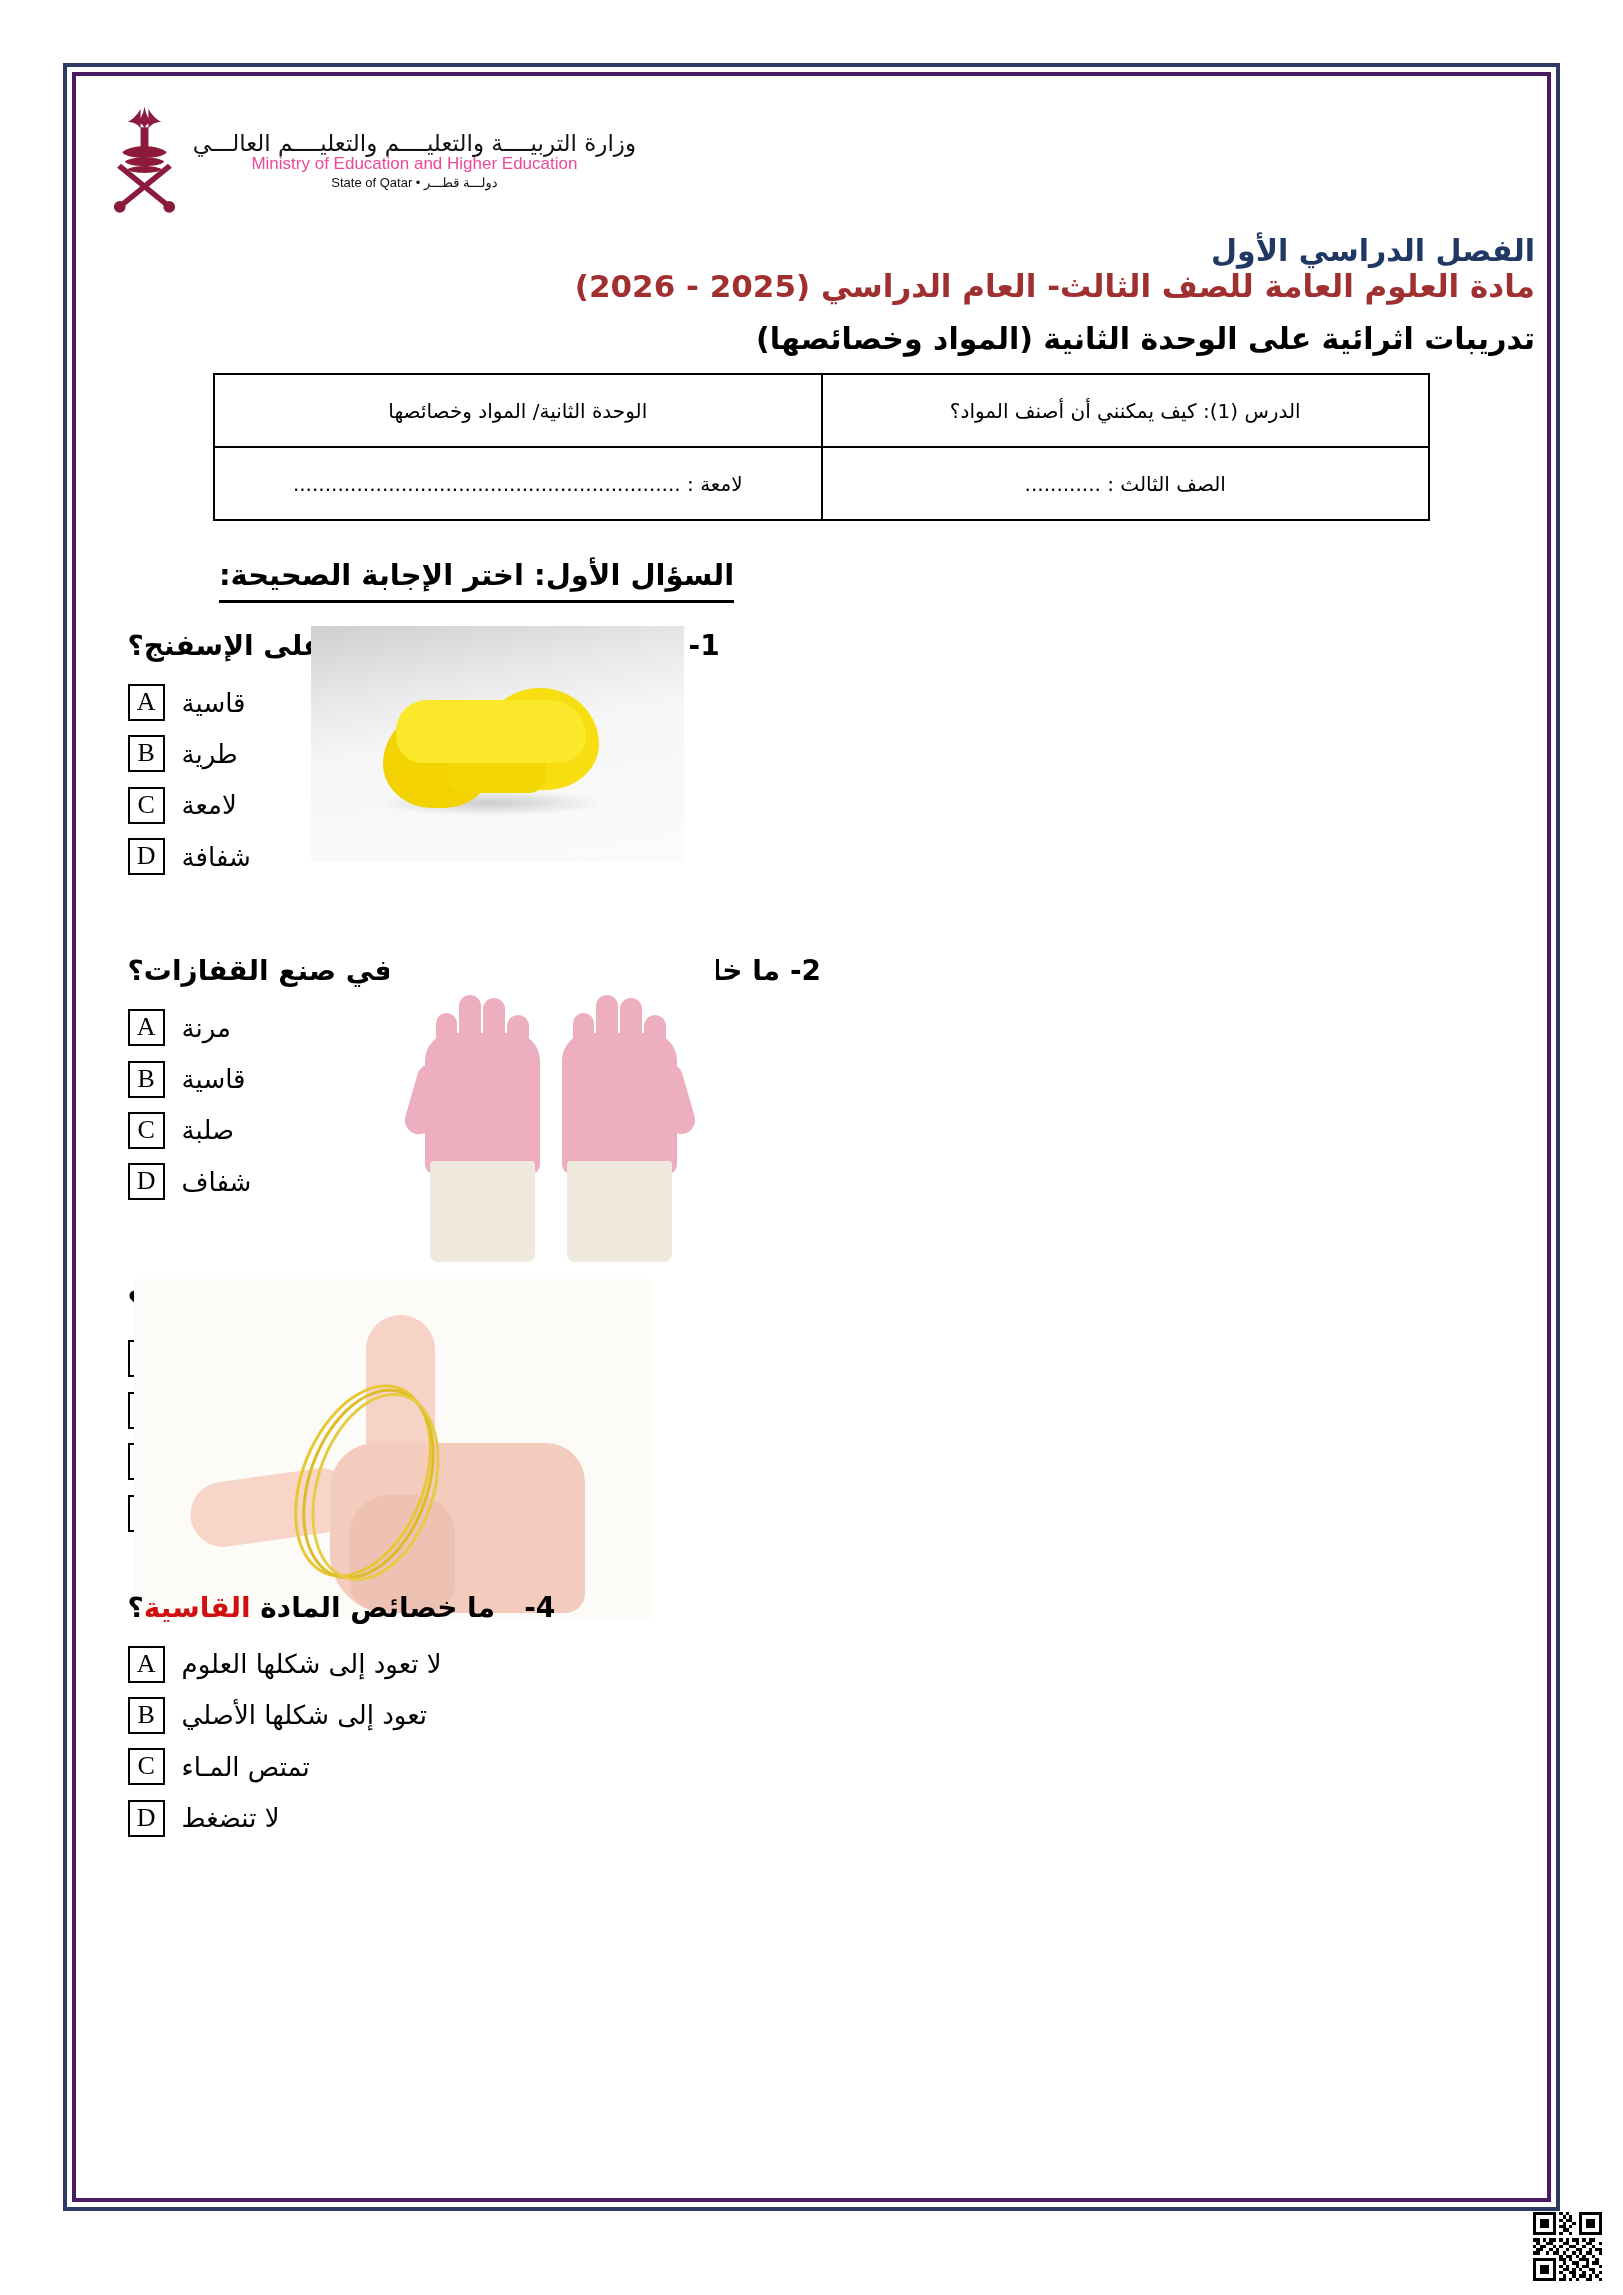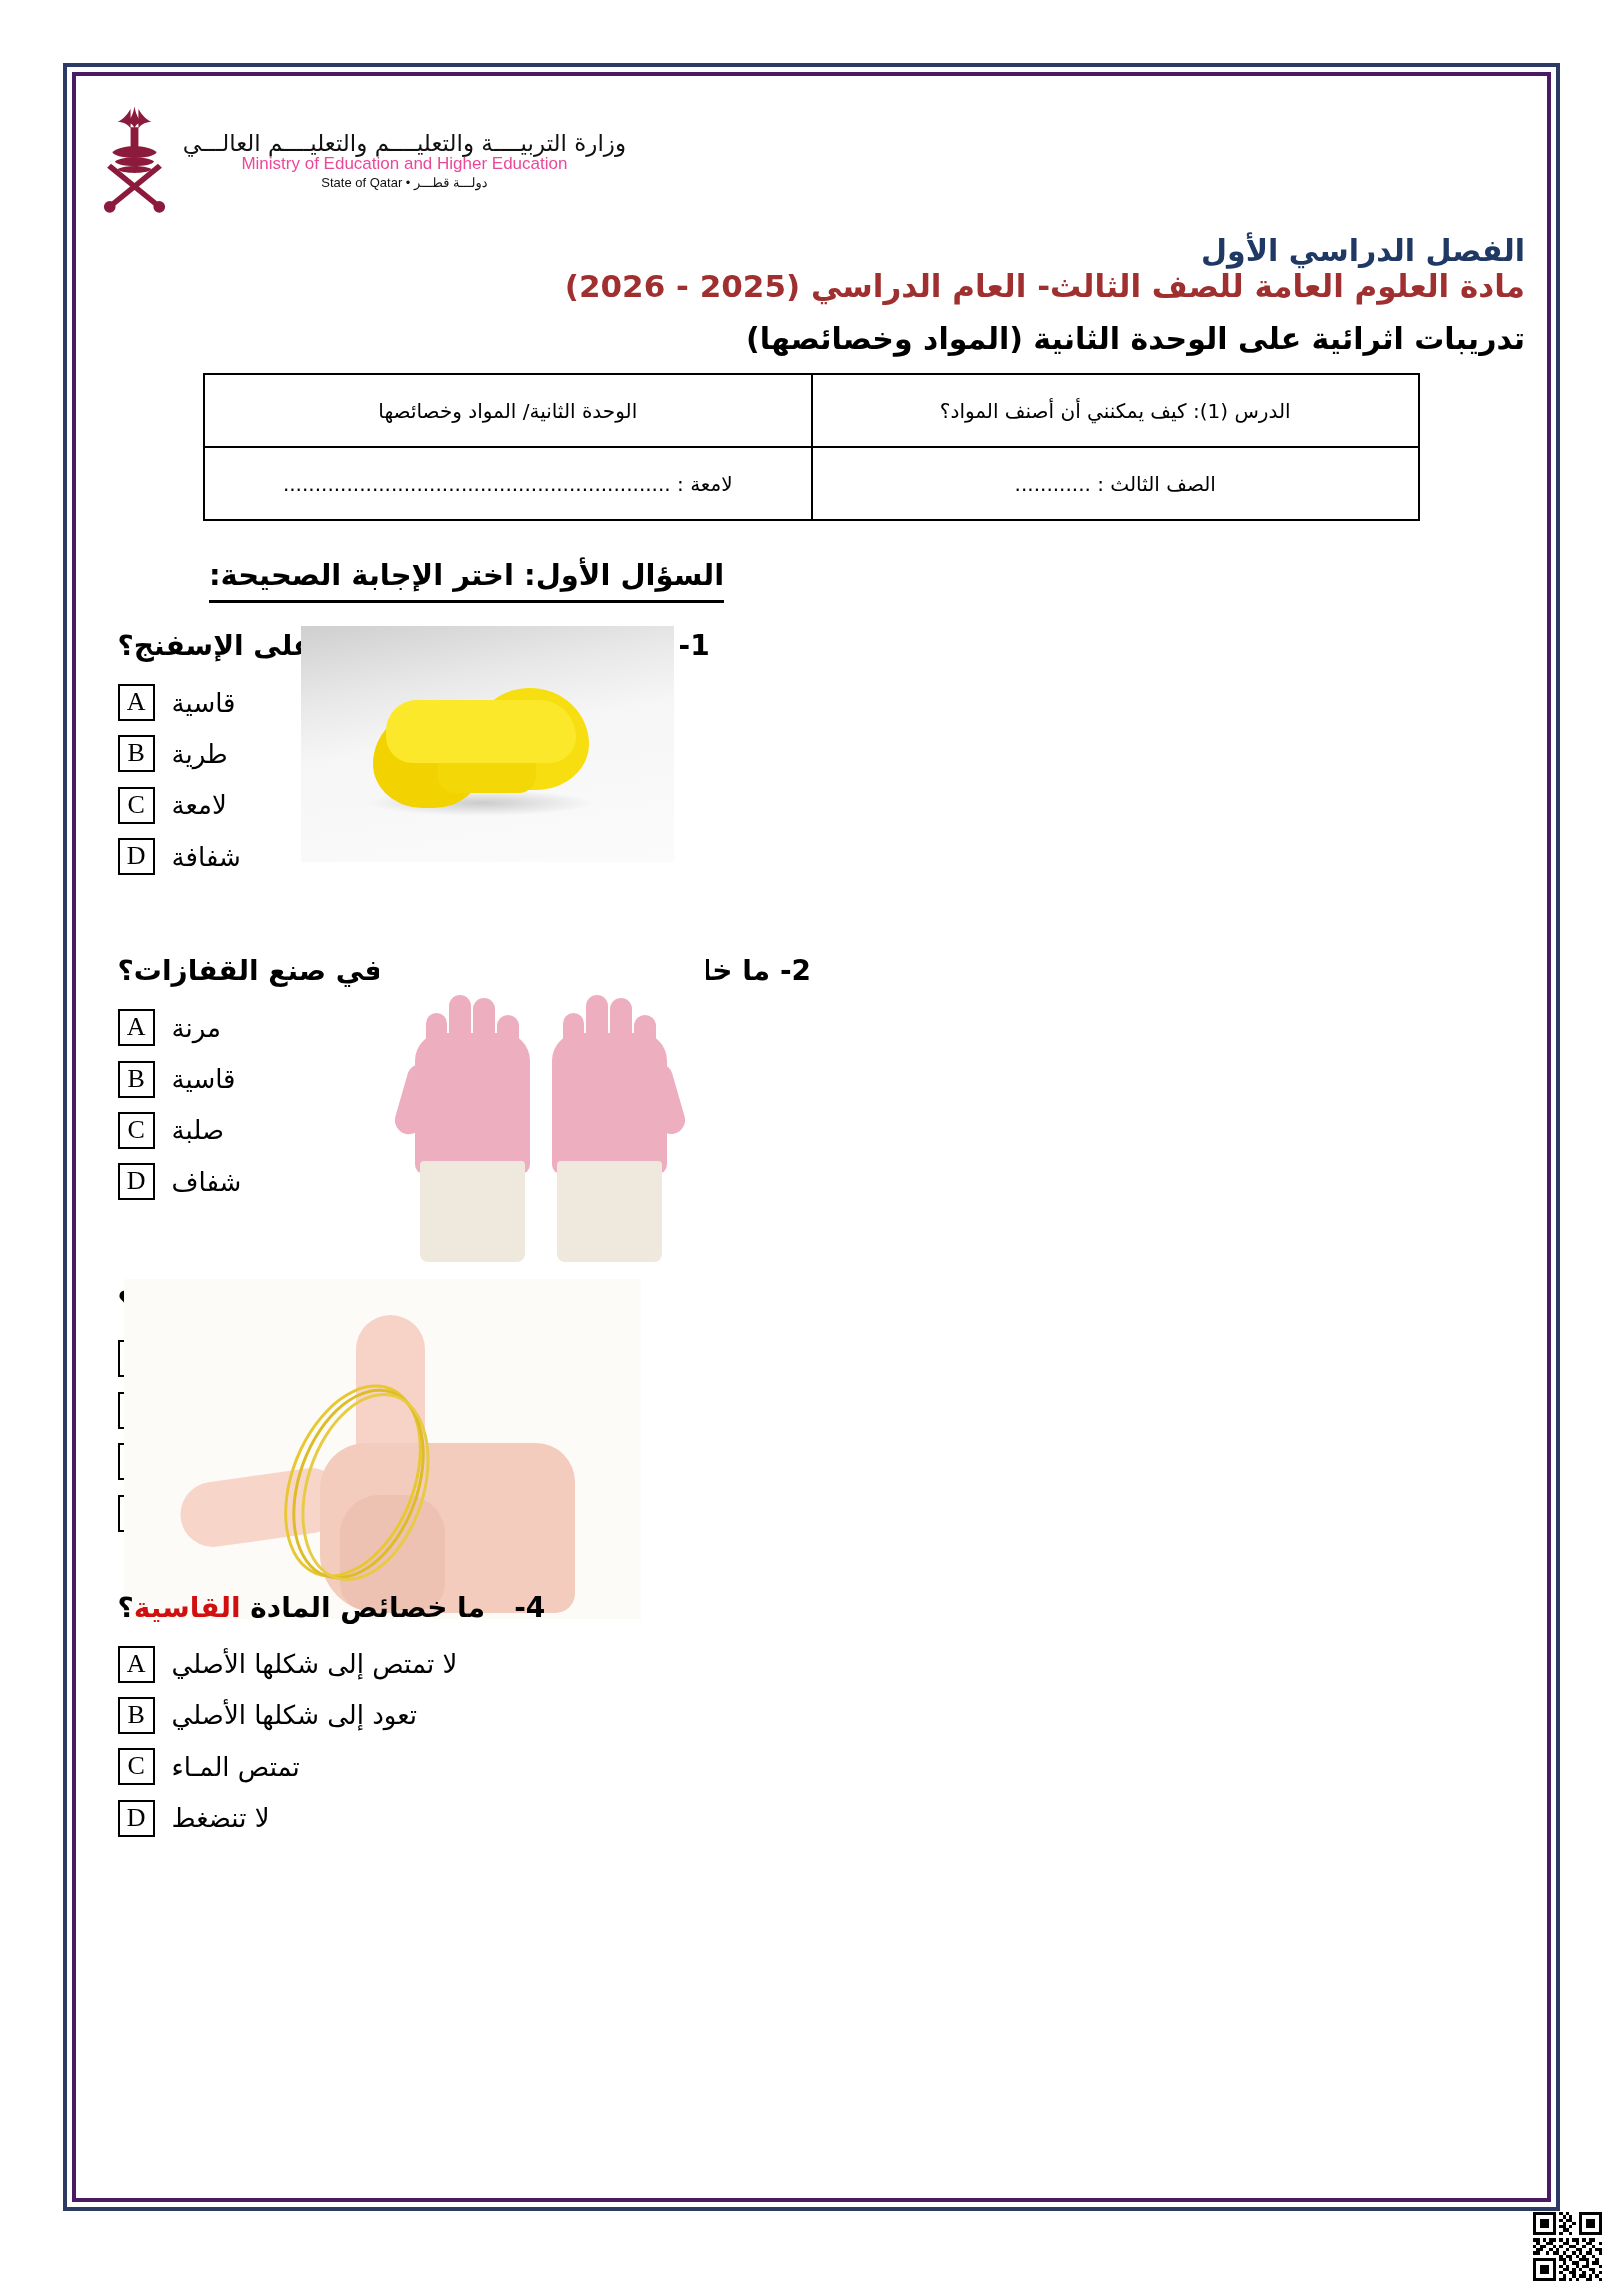--- a/index.html
+++ b/index.html
@@ -33,21 +33,21 @@
     top: 72px;
     right: 72px;
     bottom: 93px;
     border: 4.6px solid #4a1b63;
     box-sizing: border-box;
     pointer-events: none;
   }
 
   .content {
     position: absolute;
-    left: 98px;
+    left: 108px;
     top: 92px;
     width: 1427px;
   }
 
   
   .logo-block {
     display: flex;
     flex-direction: row-reverse;
     align-items: center;
     justify-content: flex-start;
@@ -503,21 +503,21 @@
       </div>
     </div>
 
     <div class="q-block" style="margin-top:59px;">
       <div class="q-text">
         <span>4-</span>&nbsp;&nbsp;
         <span>ما خصائص المادة </span><span class="hl">القاسية</span><span>؟</span>
       </div>
       <div class="options">
         <div class="opt-row">
-          <span class="opt-label">لا تمتص إلى شكلها الأصلي</span>
+          <span class="opt-label">لا تعود إلى شكلها العلوم</span>
           <span class="opt-box">A</span>
         </div>
         <div class="opt-row">
           <span class="opt-label">تعود إلى شكلها الأصلي</span>
           <span class="opt-box">B</span>
         </div>
         <div class="opt-row">
           <span class="opt-label">تمتص المـاء</span>
           <span class="opt-box">C</span>
         </div>

